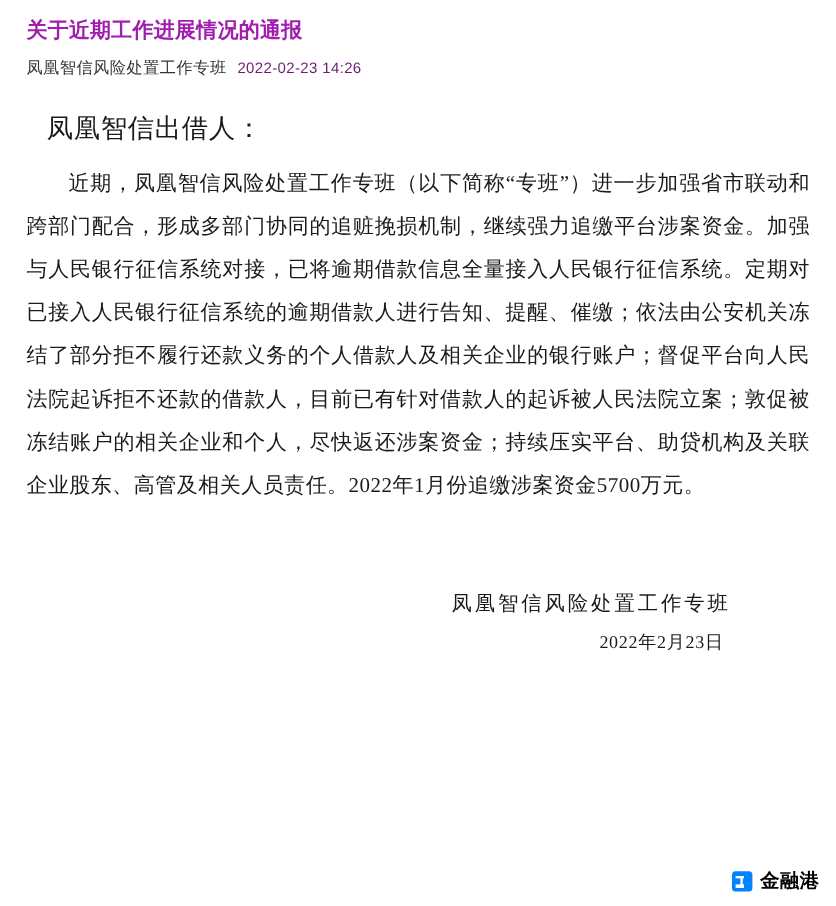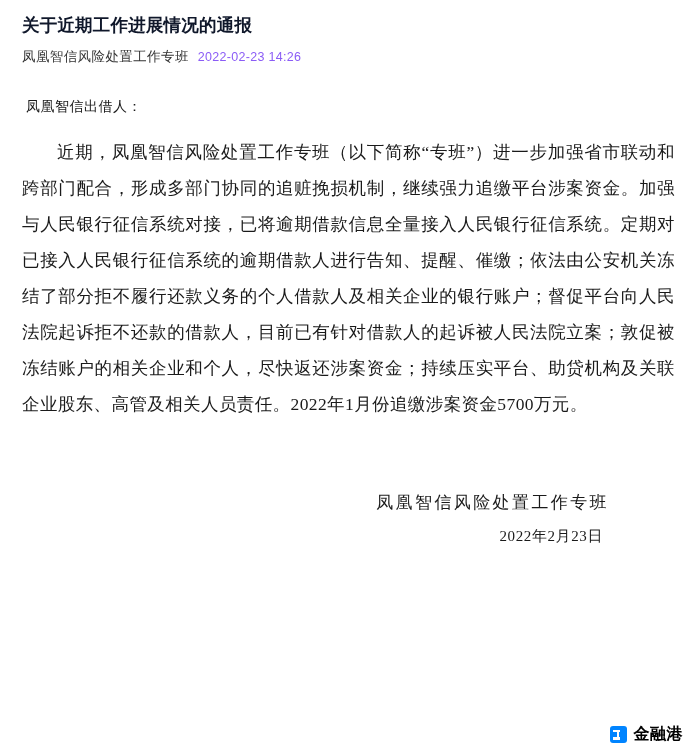--- a/index.html
+++ b/index.html
@@ -20,46 +20,46 @@
     width: 697px;
     height: 755px;
     box-sizing: border-box;
     padding: 12px 22px 0 22px;
   }
   .doc-title {
     font-family: "Liberation Sans", "DejaVu Sans", sans-serif;
     font-weight: bold;
     font-size: 17.5px;
     line-height: 26px;
-    color: #0f172a;
+    color: #a21caf;
     margin: 0 0 10px 0;
     letter-spacing: 0.2px;
   }
   .meta-row {
     display: flex;
     align-items: baseline;
     gap: 9px;
     margin-bottom: 26px;
   }
   .meta-source {
     font-family: "Liberation Sans", "DejaVu Sans", sans-serif;
     font-size: 13.5px;
     color: #333333;
     letter-spacing: 0.4px;
   }
   .meta-date {
     font-family: "Liberation Sans", "DejaVu Sans", sans-serif;
     font-size: 12.5px;
-    color: #8b5cf6;
+    color: #701a75;
     letter-spacing: 0.3px;
   }
   .salutation {
-    font-size: 14px;
+    font-size: 22px;
     line-height: 30px;
-    margin: 0 0 8px 4px;
+    margin: 0 0 8px 17px;
     letter-spacing: 0.5px;
   }
   .body-para {
     font-size: 17.5px;
     line-height: 36px;
     margin: 12px 0 6px 0;
     text-align: justify;
     text-justify: inter-ideograph;
     text-indent: 2em;
     letter-spacing: 0.4px;

